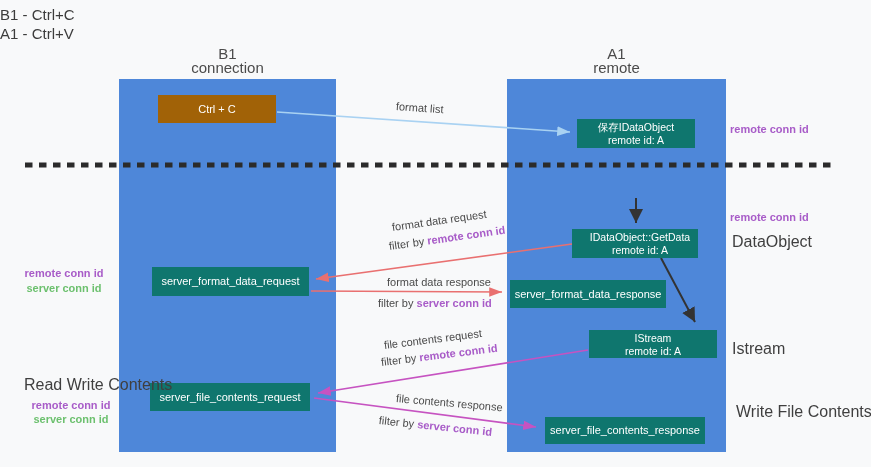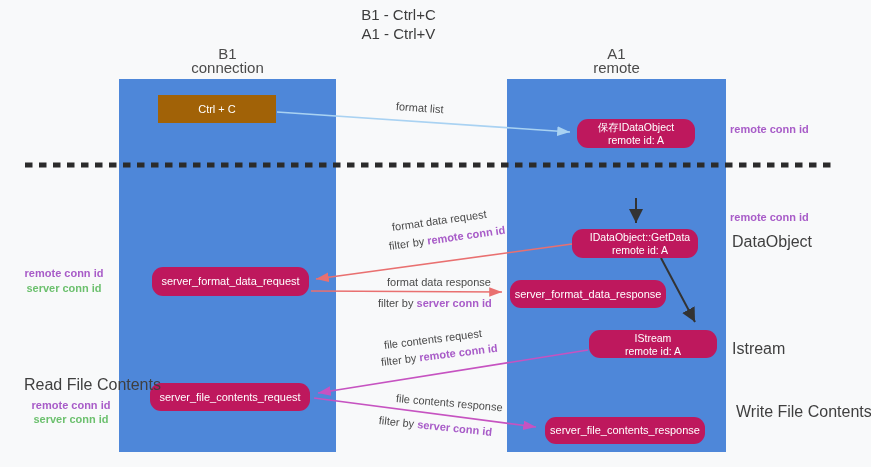--- a/index.html
+++ b/index.html
@@ -3,30 +3,30 @@
 <meta charset="utf-8">
 <style>
   html,body{margin:0;padding:0;background:#f8f9fa;}
   .canvas{
     position:relative;width:871px;height:467px;overflow:hidden;
     background:#f8f9fa;
     font-family:"Liberation Sans",sans-serif;
     -webkit-font-smoothing:antialiased;
   }
   .abs{position:absolute;}
-  .title{left:0;top:5px;width:797px;text-align:center;font-size:15px;line-height:19px;color:#3c3c3c;}
+  .title{left:0;top:5px;width:797px;font-size:15px;line-height:19px;color:#3c3c3c;}
   .lane-header{text-align:center;font-size:15px;line-height:14px;color:#4b4b4b;}
   .lh-b1{left:119px;top:47px;width:217px;}
   .lh-a1{left:507px;top:47px;width:219px;}
   .lane{background:#4e87d9;top:79px;height:373px;}
   .lane-b1{left:119px;width:217px;}
   .lane-a1{left:507px;width:219px;}
   .node{color:#fff;text-align:center;box-sizing:border-box;}
   .green{background:#a16207;}
-  .orange{background:#be185d;border-radius:11px;}
+  .orange{background:#0f766e;}
   .one-line{font-size:11px;}
   .two-line{font-size:10.5px;line-height:13px;padding-top:2px;}
   .n-ctrlc{left:158px;top:95px;width:118px;height:28px;line-height:28px;}
   .n-save{left:577px;top:119px;width:118px;height:29px;}
   .n-ctrlv{left:575px;top:172px;width:122px;height:26px;line-height:26px;}
   .n-getdata{left:572px;top:229px;width:126px;height:29px;padding-left:10px;}
   .n-fmtreq{left:152px;top:267px;width:157px;height:29px;line-height:29px;}
   .n-fmtresp{left:510px;top:280px;width:156px;height:28px;line-height:28px;}
   .n-istream{left:589px;top:330px;width:128px;height:28px;}
   .n-filereq{left:150px;top:383px;width:160px;height:28px;line-height:28px;}
@@ -147,18 +147,18 @@
   <div class="abs sideblock purple" style="left:730px;top:210px;">remote conn id</div>
   <div class="abs darklbl" style="left:732px;top:233px;">DataObject</div>
   <div class="abs darklbl" style="left:732px;top:340px;">Istream</div>
   <div class="abs darklbl" style="left:736px;top:403px;">Write File Contents</div>
 
   <div class="abs sideblock" style="left:22px;top:266px;width:84px;">
     <div class="purple">remote conn id</div>
     <div class="greenlbl">server conn id</div>
   </div>
   <div class="abs sideblock" style="left:24px;top:378px;width:94px;">
-    <div class="darklbl" style="display:inline-block;">Read File Contents</div>
+    <div class="darklbl" style="display:inline-block;">Read Write Contents</div>
     <div class="purple" style="margin-top:4px;">remote conn id</div>
     <div class="greenlbl">server conn id</div>
   </div>
 
 </div>
 
 </body></html>

